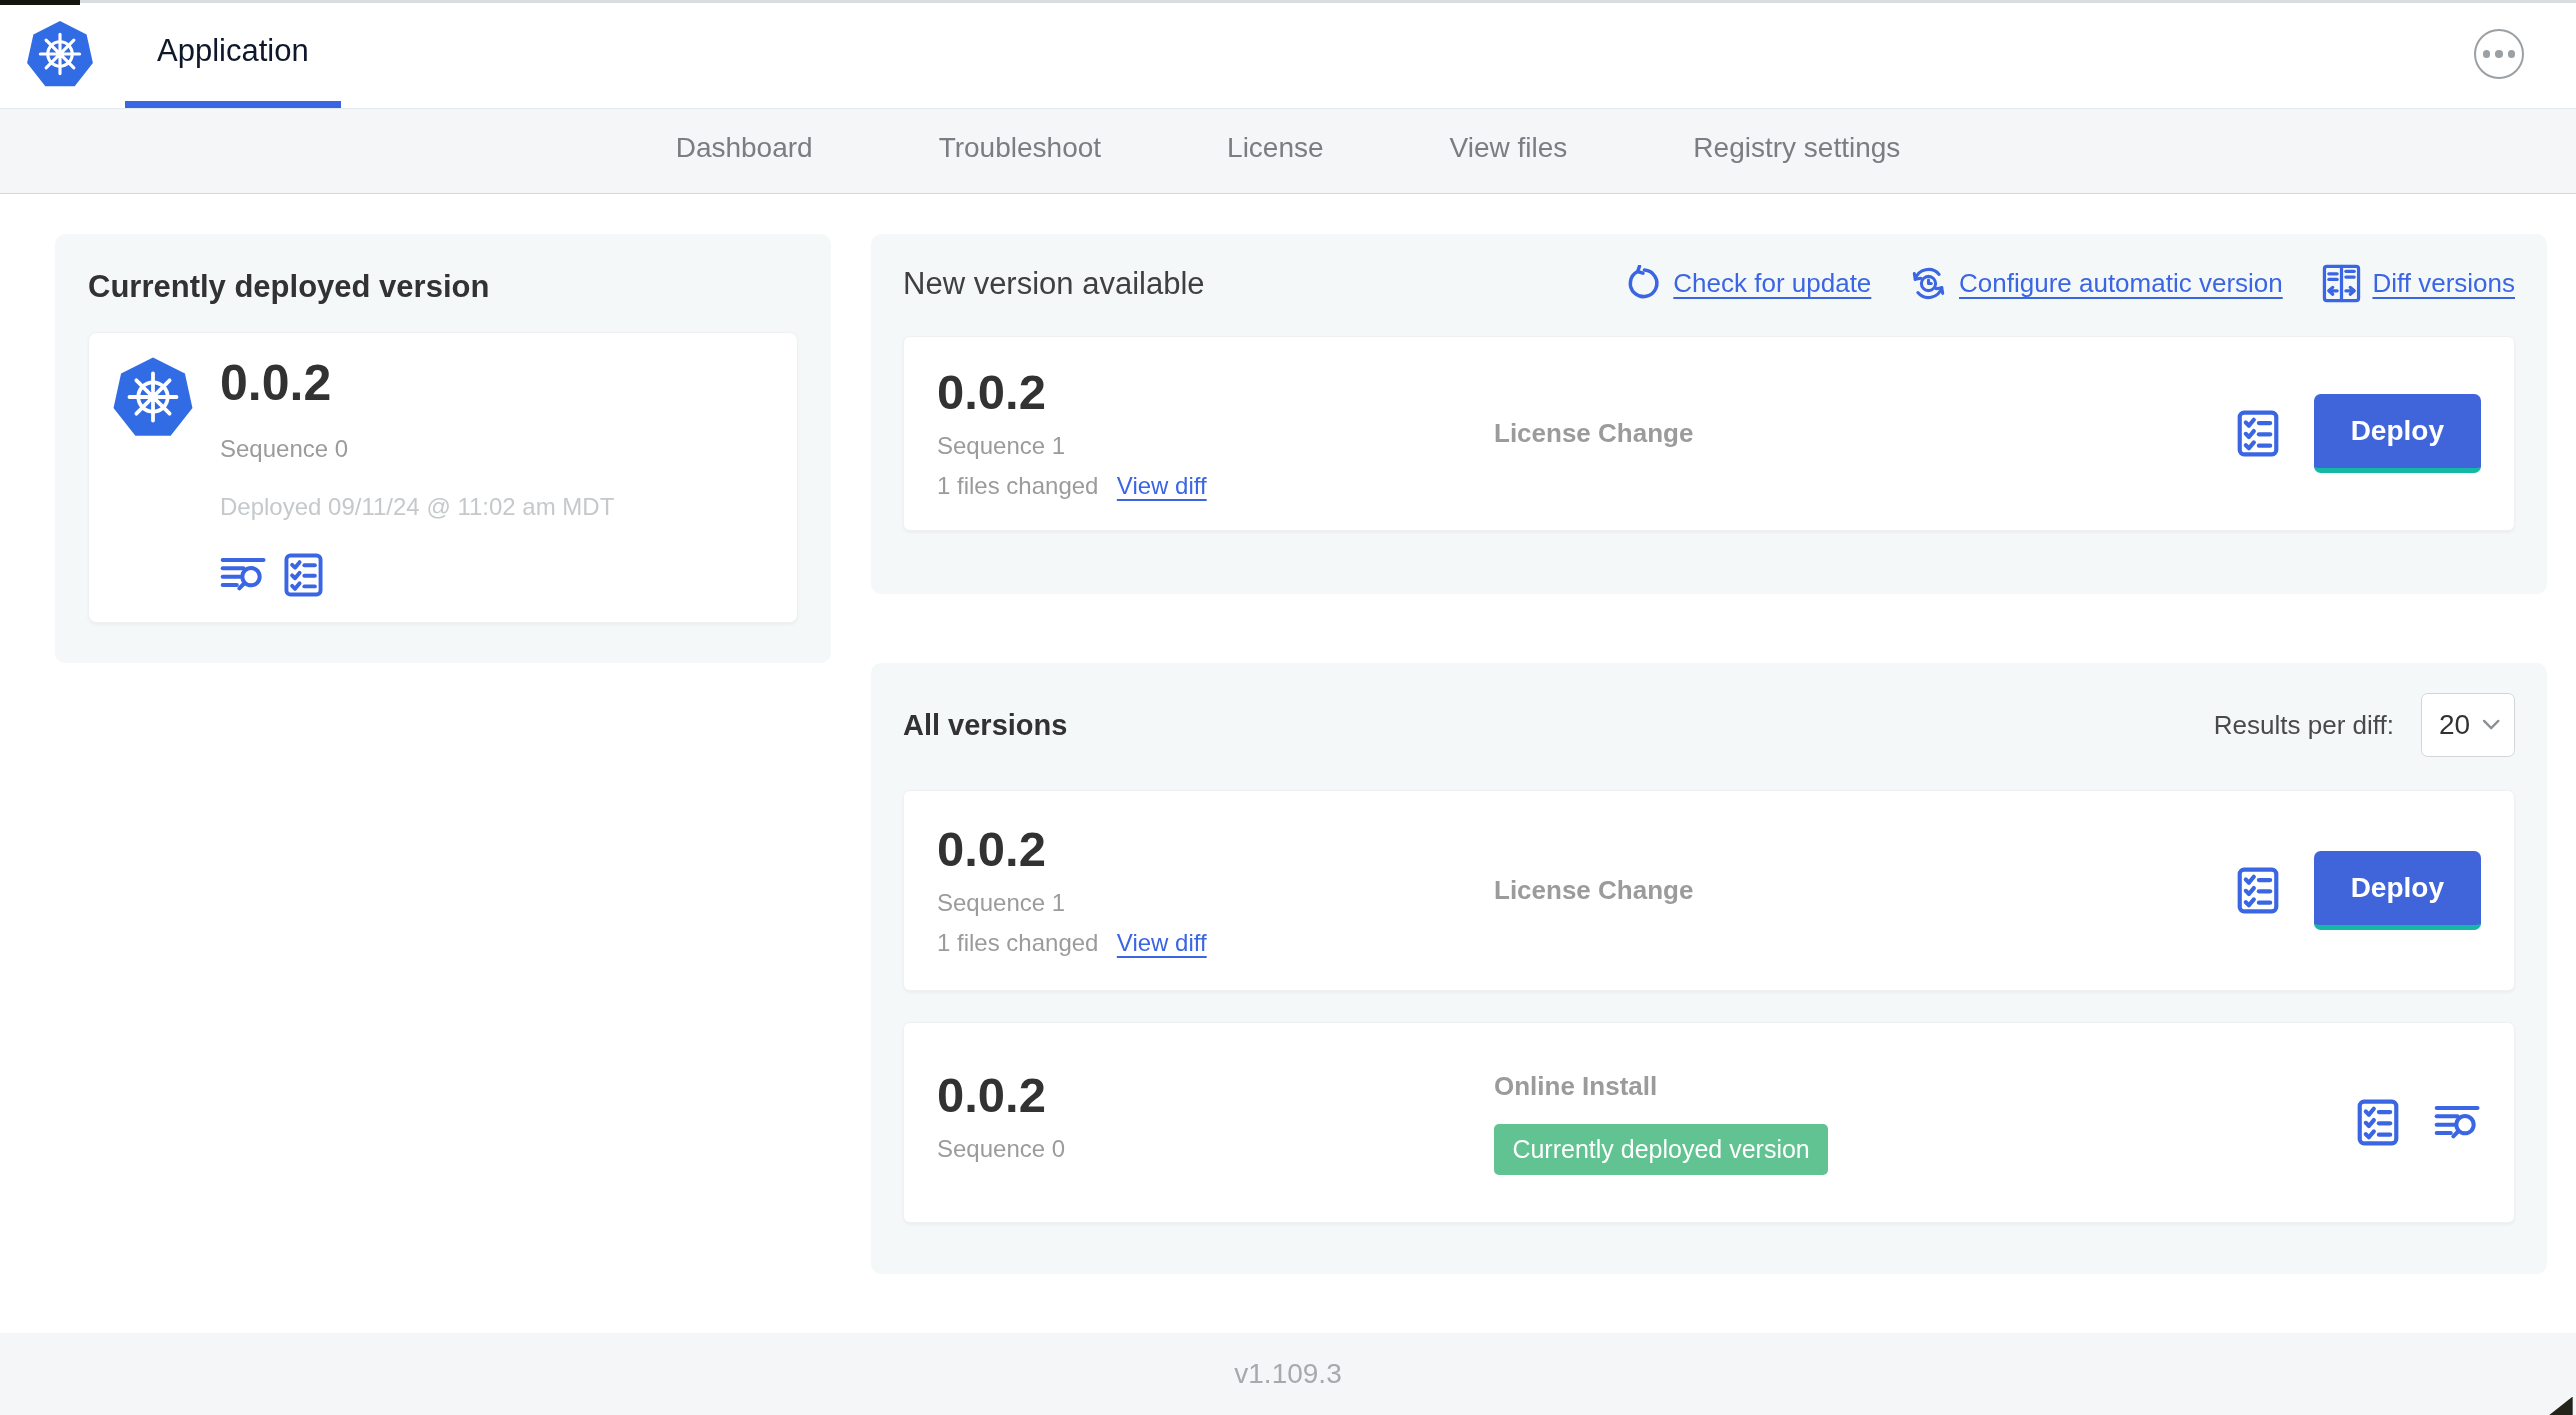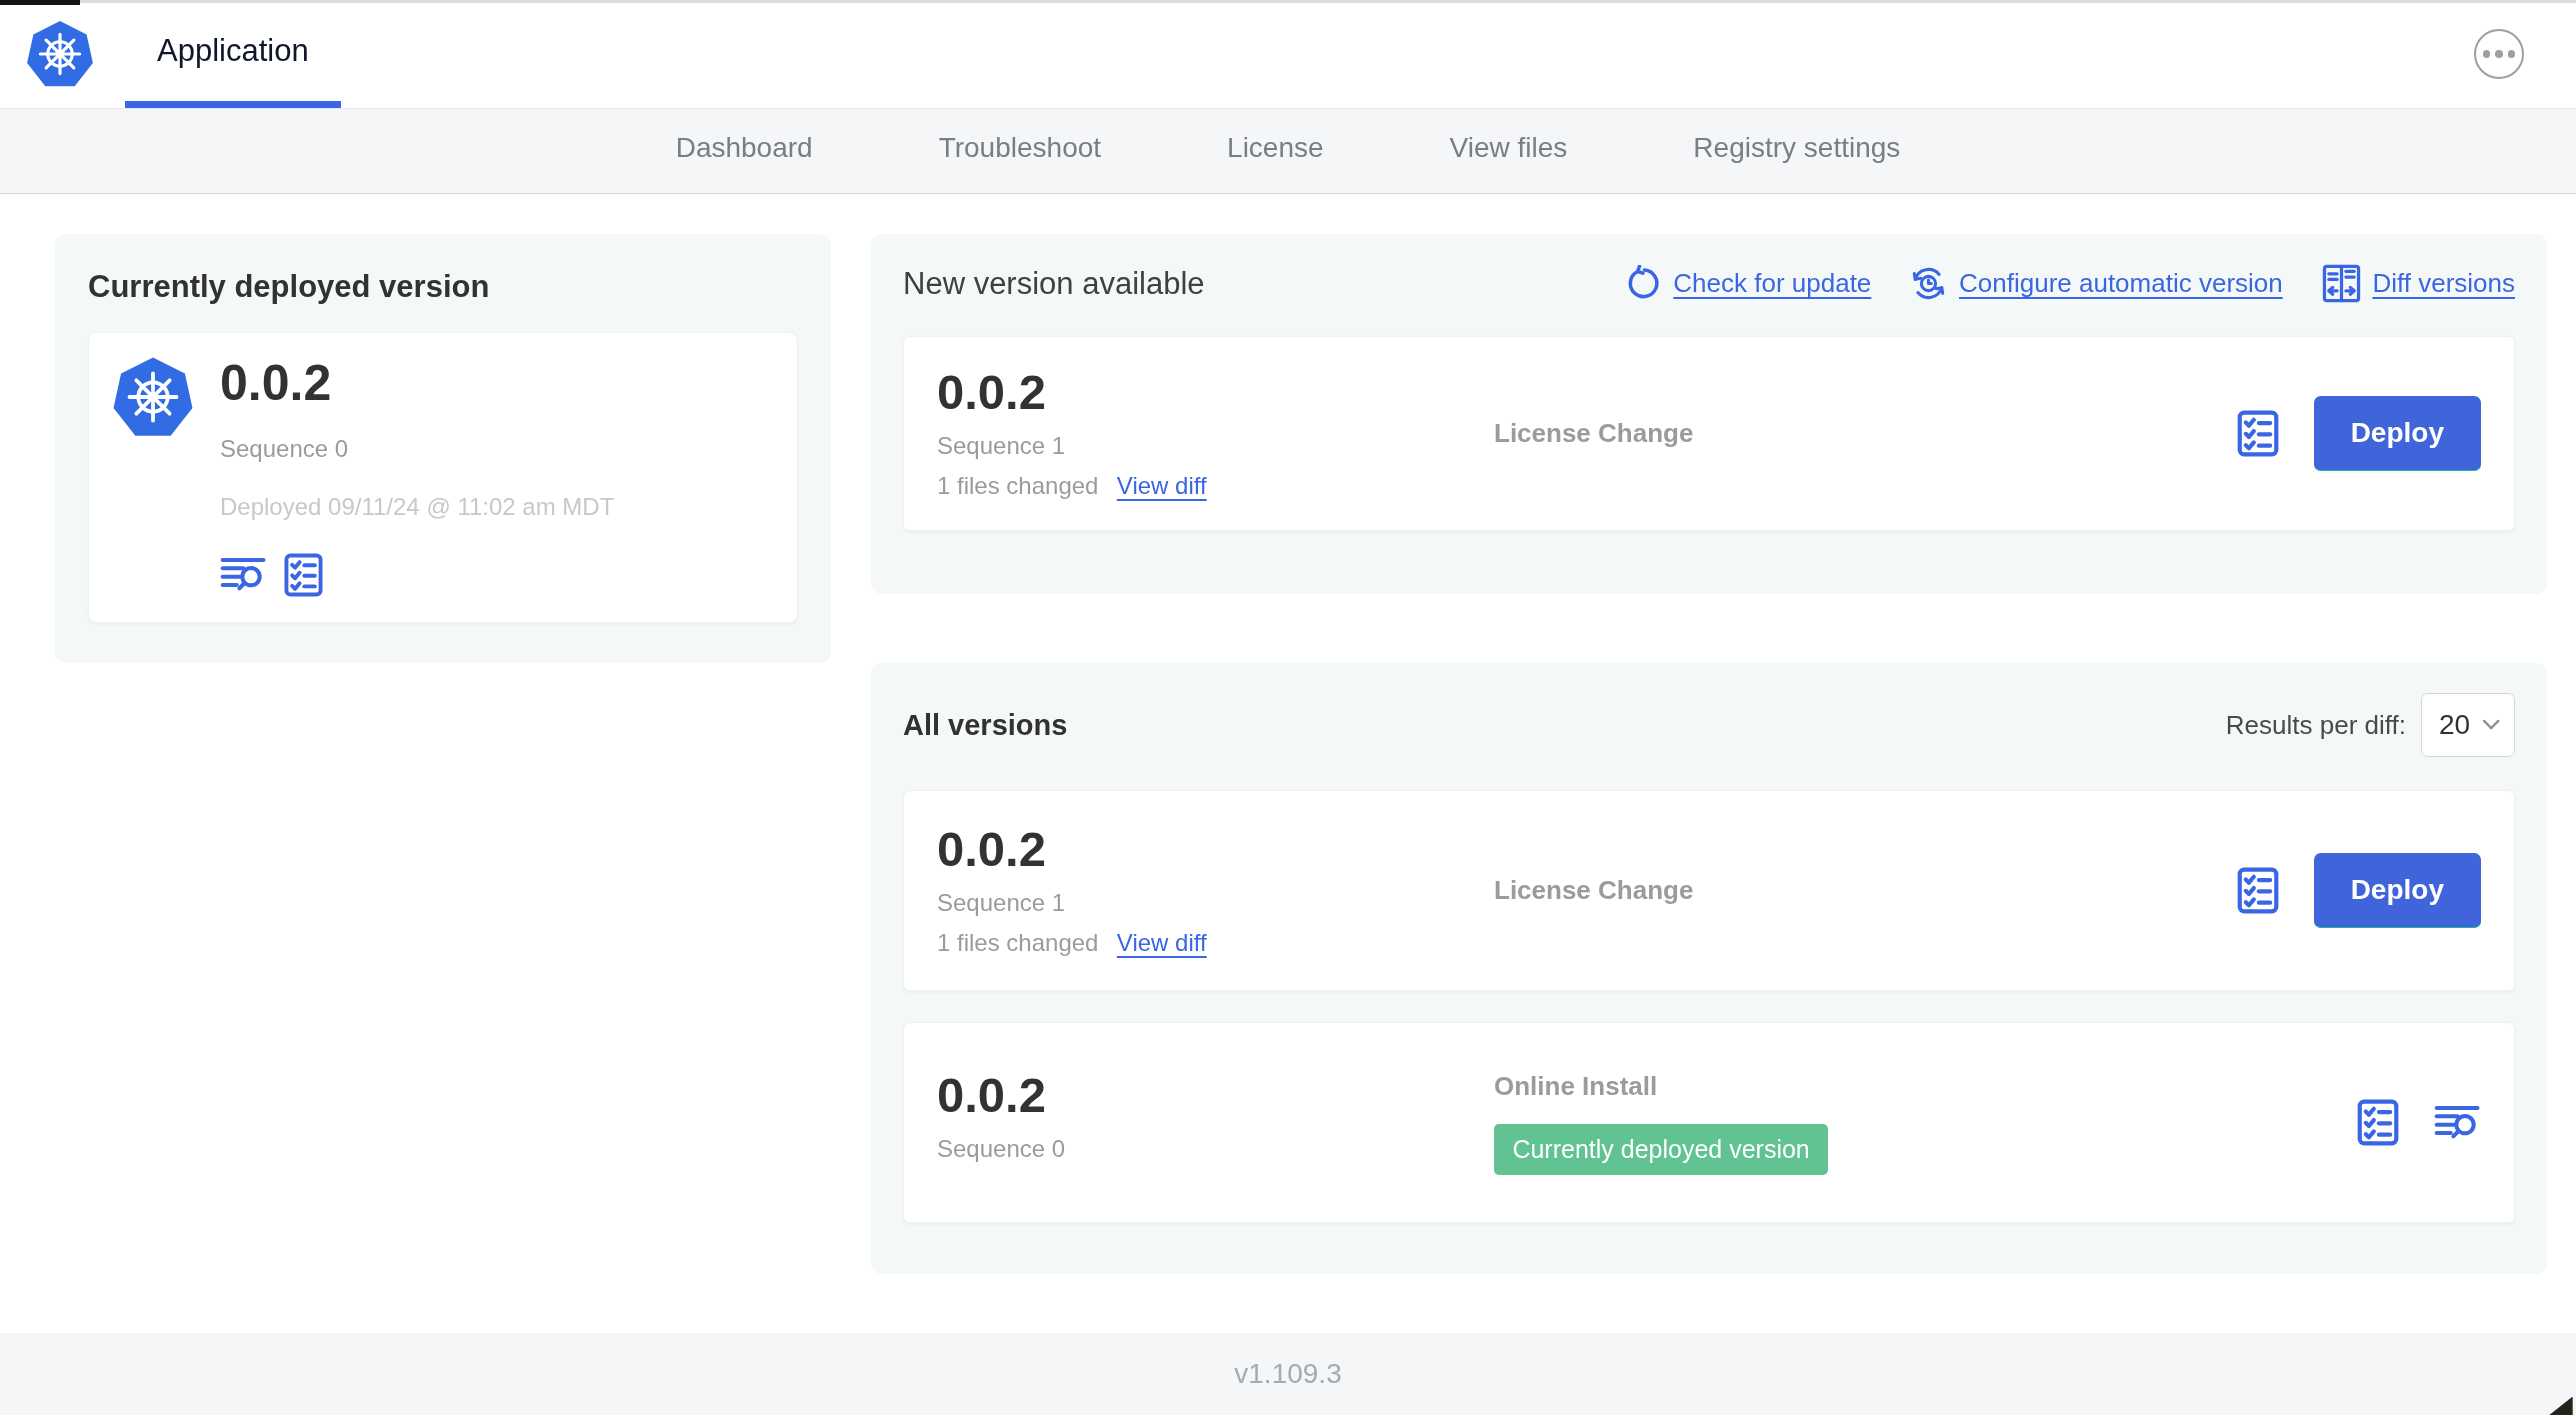--- a/index.html
+++ b/index.html
@@ -86,38 +86,38 @@
   .view-diff { color: #3b66e3; text-decoration: underline; text-underline-offset: 5px; cursor: pointer; }
   .released-line { font-size: 24px; color: #9b9b9b; }
   .released-line b { color: #6f7276; }
   .v-notes { flex: 1; font-size: 26px; font-weight: 600; color: #9b9b9b; }
   .v-notes .badge {
     display: inline-block; margin-top: 22px; background: #61c392; color: #fff;
     font-size: 25px; font-weight: normal; padding: 11px 18.4px; border-radius: 5px;
   }
   .v-actions { display: flex; align-items: center; gap: 35px; }
   .btn-primary {
-    background: #4065db; border: none; border-bottom: 1px solid #14b8a6; border-radius: 6.7px;
+    background: #4065db; border: none; border-bottom: 5px solid #14b8a6; border-radius: 6.7px;
     color: #fff; font-size: 28px; font-weight: bold; padding: 21px 37px; cursor: pointer;
     font-family: inherit;
   }
   .btn-secondary {
     background: #fff; border: 2.5px solid #3b66e3; border-radius: 6.7px;
     color: #3b66e3; font-size: 28px; font-weight: 600; padding: 20px 32px; cursor: pointer;
     font-family: inherit;
   }
 
   .all-versions-panel { padding: 30px 32px; height: 611px; }
   .all-versions-panel .panel-title { font-size: 29px; font-weight: bold; color: #323232; }
   .per-page { margin-left: auto; display: flex; align-items: center; gap: 15px; }
   .per-page .pp-label { font-size: 26px; color: #4a4a4a; }
   .fake-select {
     width: 94px; height: 64px; background: #fff; border: 1.7px solid #d2d6d9; border-radius: 6.7px;
     display: flex; align-items: center; justify-content: space-between; padding: 0 13.4px 0 17px;
-    font-size: 28px; color: #323232; cursor: pointer;
+    font-size: 28px; color: #323232; cursor: pointer; margin-left: 12px;
   }
   .rows .version-card { height: 201px; margin-bottom: 31px; }
 
   
   .footer { height: 82px; background: #f4f6f8; display: flex; align-items: center; justify-content: center; }
   .footer .ver { font-size: 28px; color: #a7aaad; }
 
   svg { display: block; }
 </style>
 </head>

